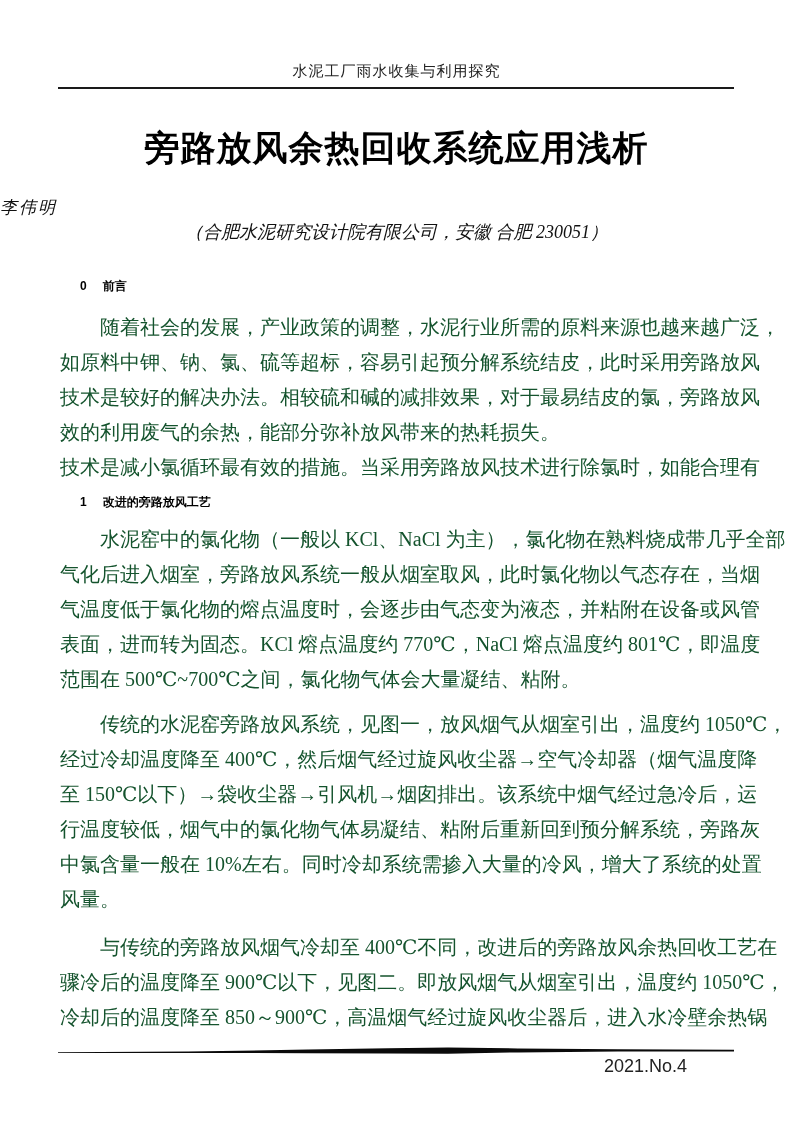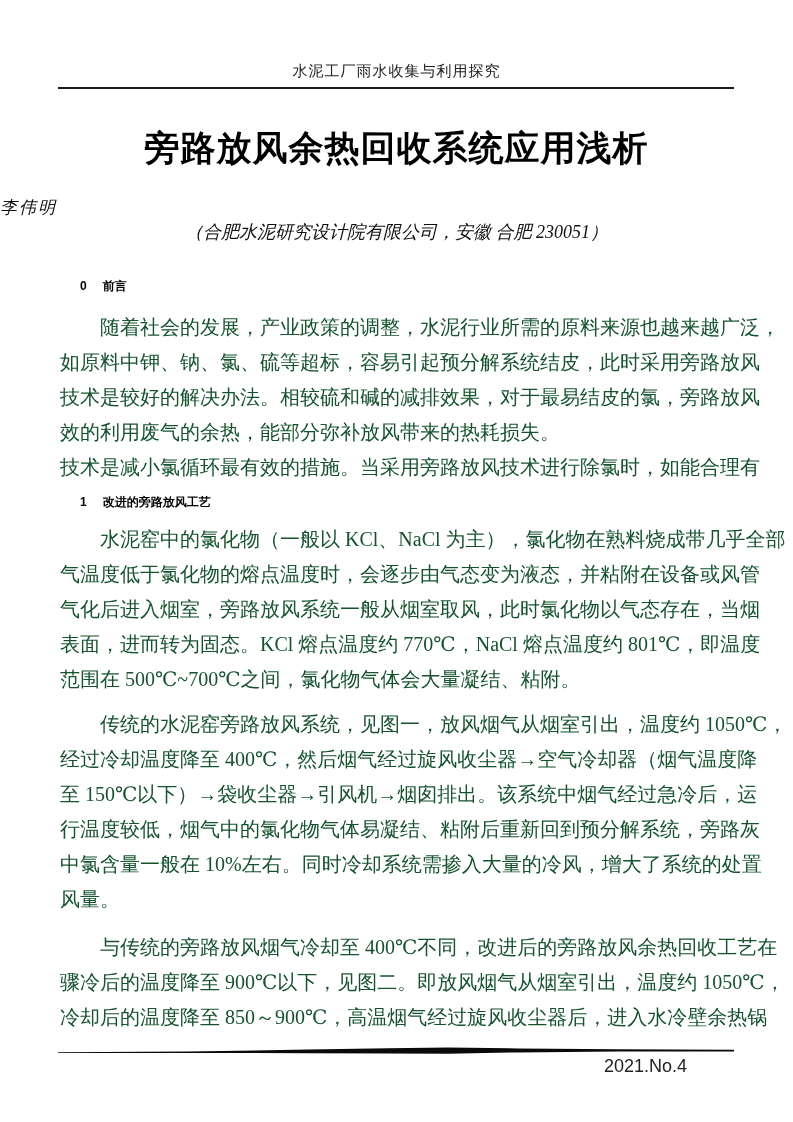--- a/index.html
+++ b/index.html
@@ -105,22 +105,22 @@
     <div class="bline last">效的利用废气的余热，能部分弥补放风带来的热耗损失。</div>
     <div class="bline">技术是减小氯循环最有效的措施。当采用旁路放风技术进行除氯时，如能合理有</div>
   </div>
 
   <div class="section-heading" id="heading-1">
     <span class="sec-num">1</span><span>改进的旁路放风工艺</span>
   </div>
 
   <div class="para" id="para-s1-a">
     <div class="bline first">水泥窑中的氯化物（一般以 KCl、NaCl 为主），氯化物在熟料烧成带几乎全部</div>
+    <div class="bline">气化后进入烟室，旁路放风系统一般从烟室取风，此时氯化物以气态存在，当烟</div>
     <div class="bline">气温度低于氯化物的熔点温度时，会逐步由气态变为液态，并粘附在设备或风管</div>
-    <div class="bline">气化后进入烟室，旁路放风系统一般从烟室取风，此时氯化物以气态存在，当烟</div>
     <div class="bline">表面，进而转为固态。KCl 熔点温度约 770℃，NaCl 熔点温度约 801℃，即温度</div>
     <div class="bline last">范围在 500℃~700℃之间，氯化物气体会大量凝结、粘附。</div>
   </div>
 
   <div class="para" id="para-s1-b">
     <div class="bline first">传统的水泥窑旁路放风系统，见图一，放风烟气从烟室引出，温度约 1050℃，</div>
     <div class="bline">经过冷却温度降至 400℃，然后烟气经过旋风收尘器→空气冷却器（烟气温度降</div>
     <div class="bline">至 150℃以下）→袋收尘器→引风机→烟囱排出。该系统中烟气经过急冷后，运</div>
     <div class="bline">行温度较低，烟气中的氯化物气体易凝结、粘附后重新回到预分解系统，旁路灰</div>
     <div class="bline">中氯含量一般在 10%左右。同时冷却系统需掺入大量的冷风，增大了系统的处置</div>

